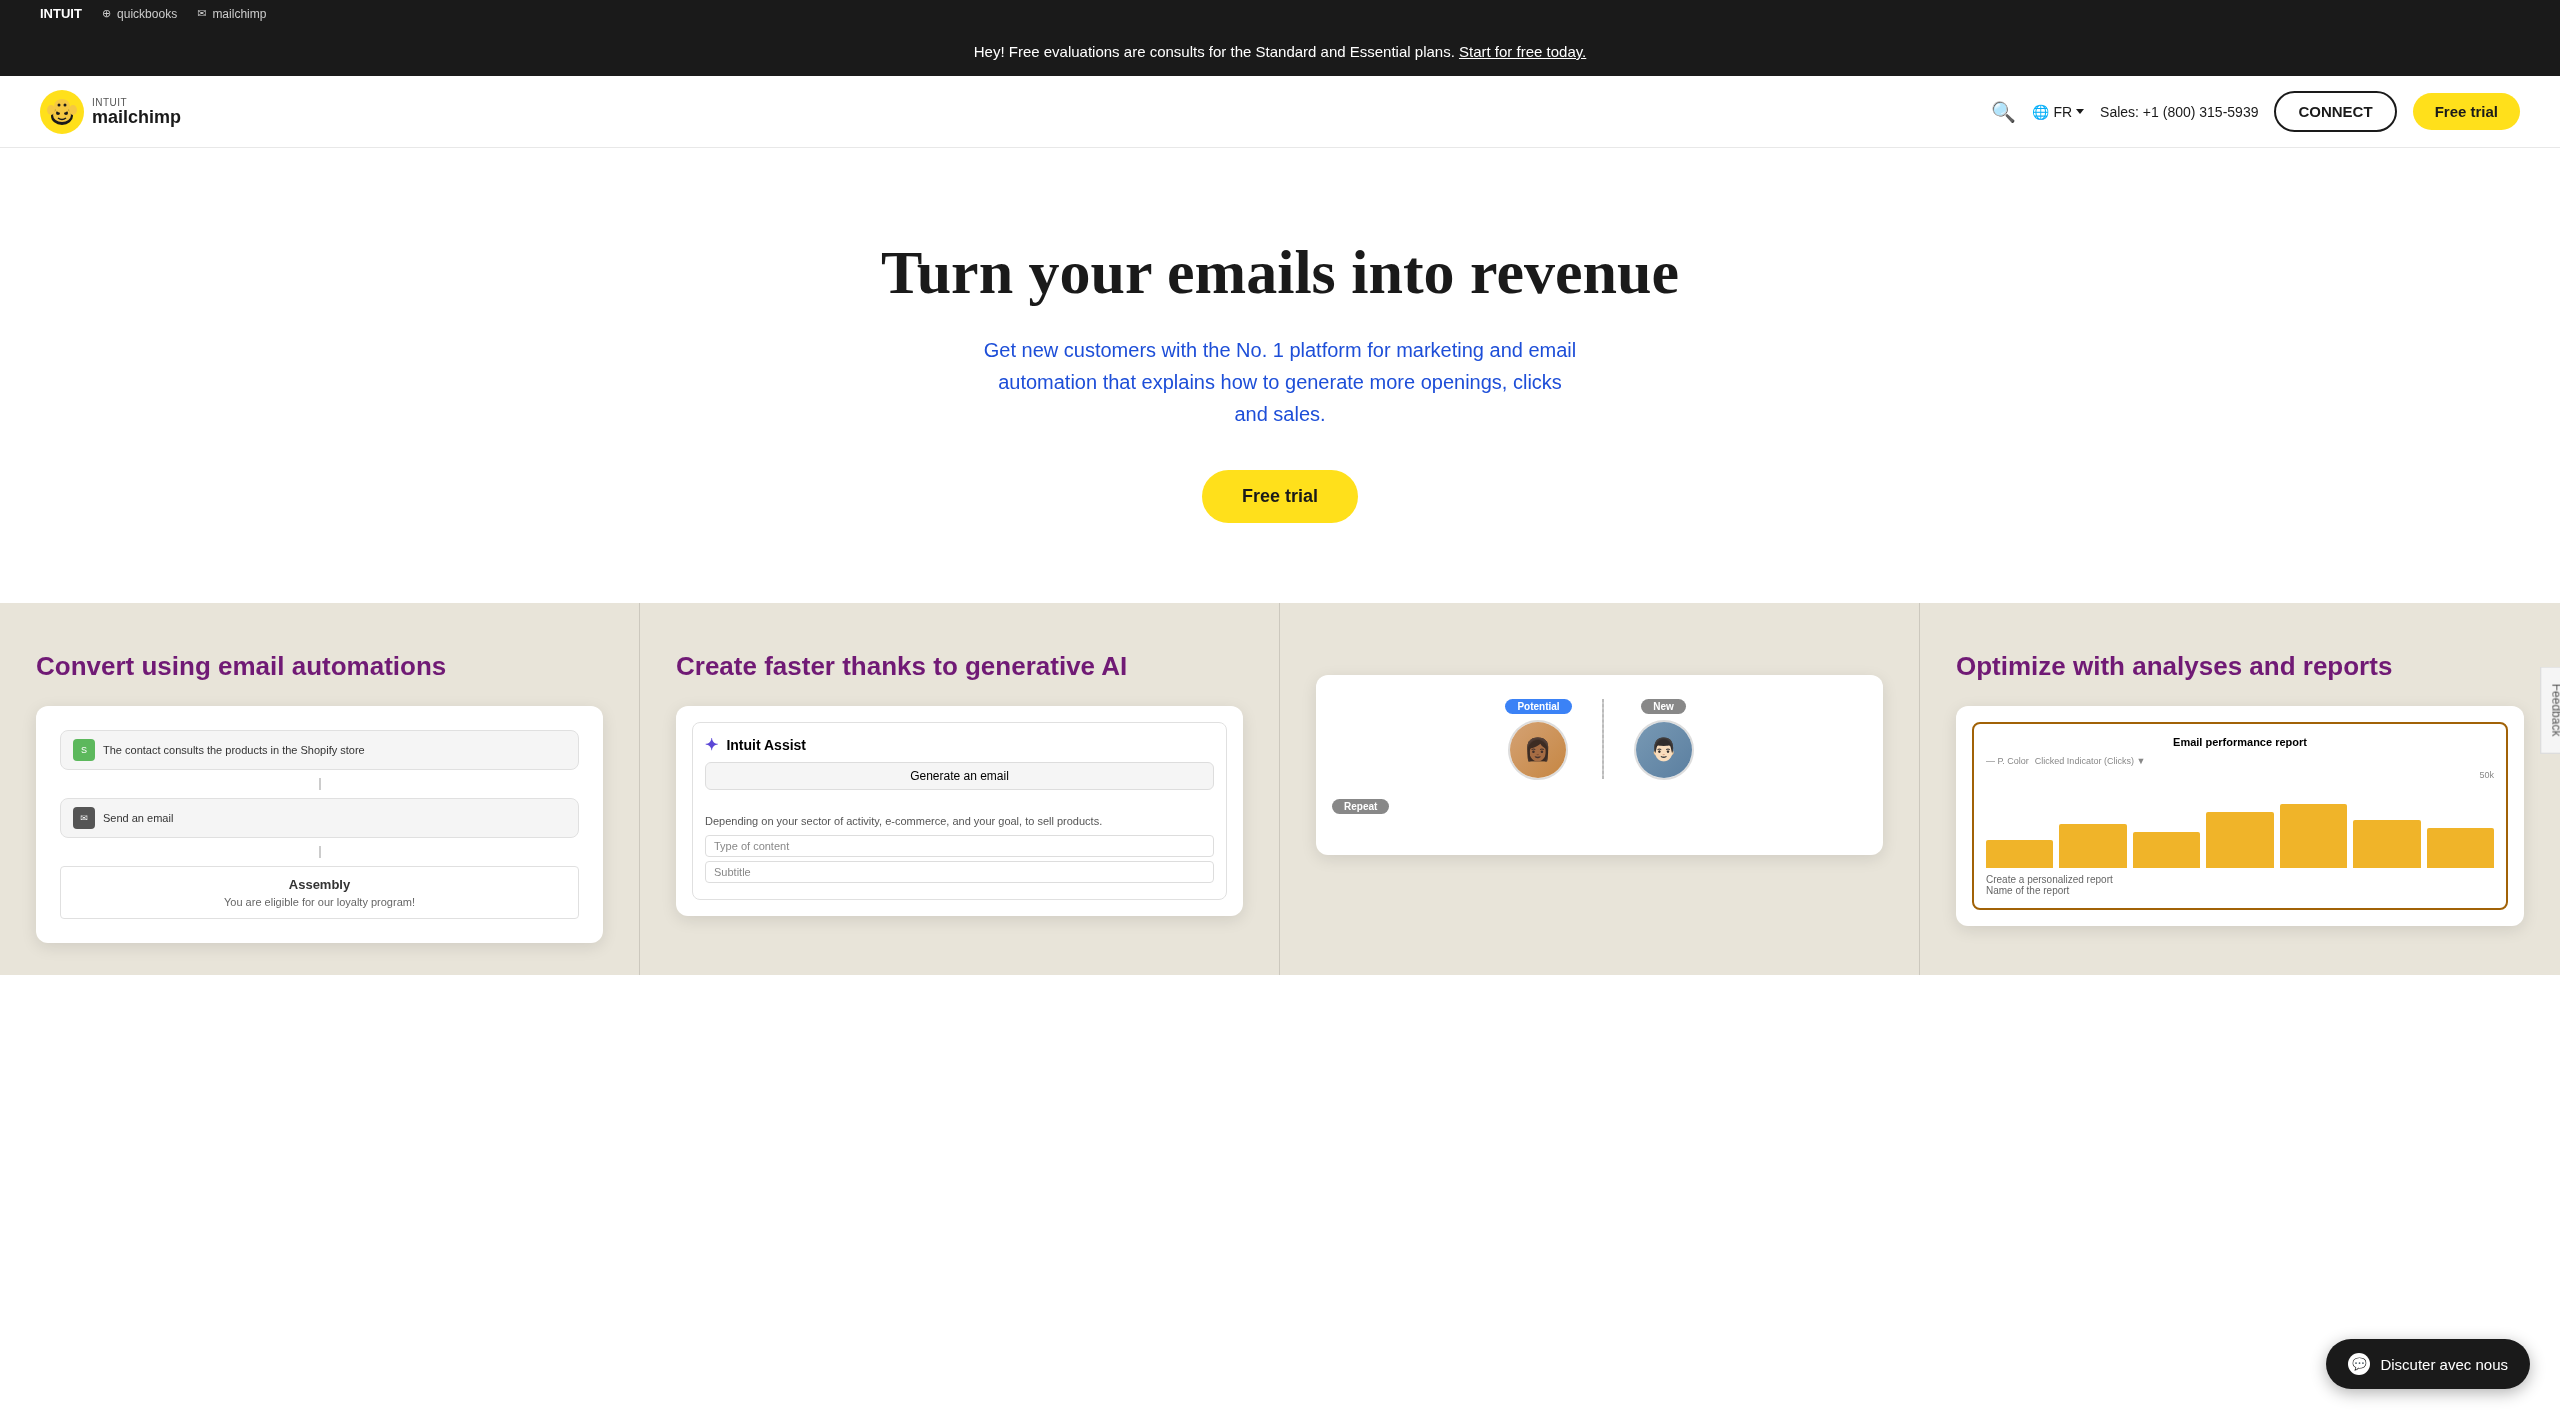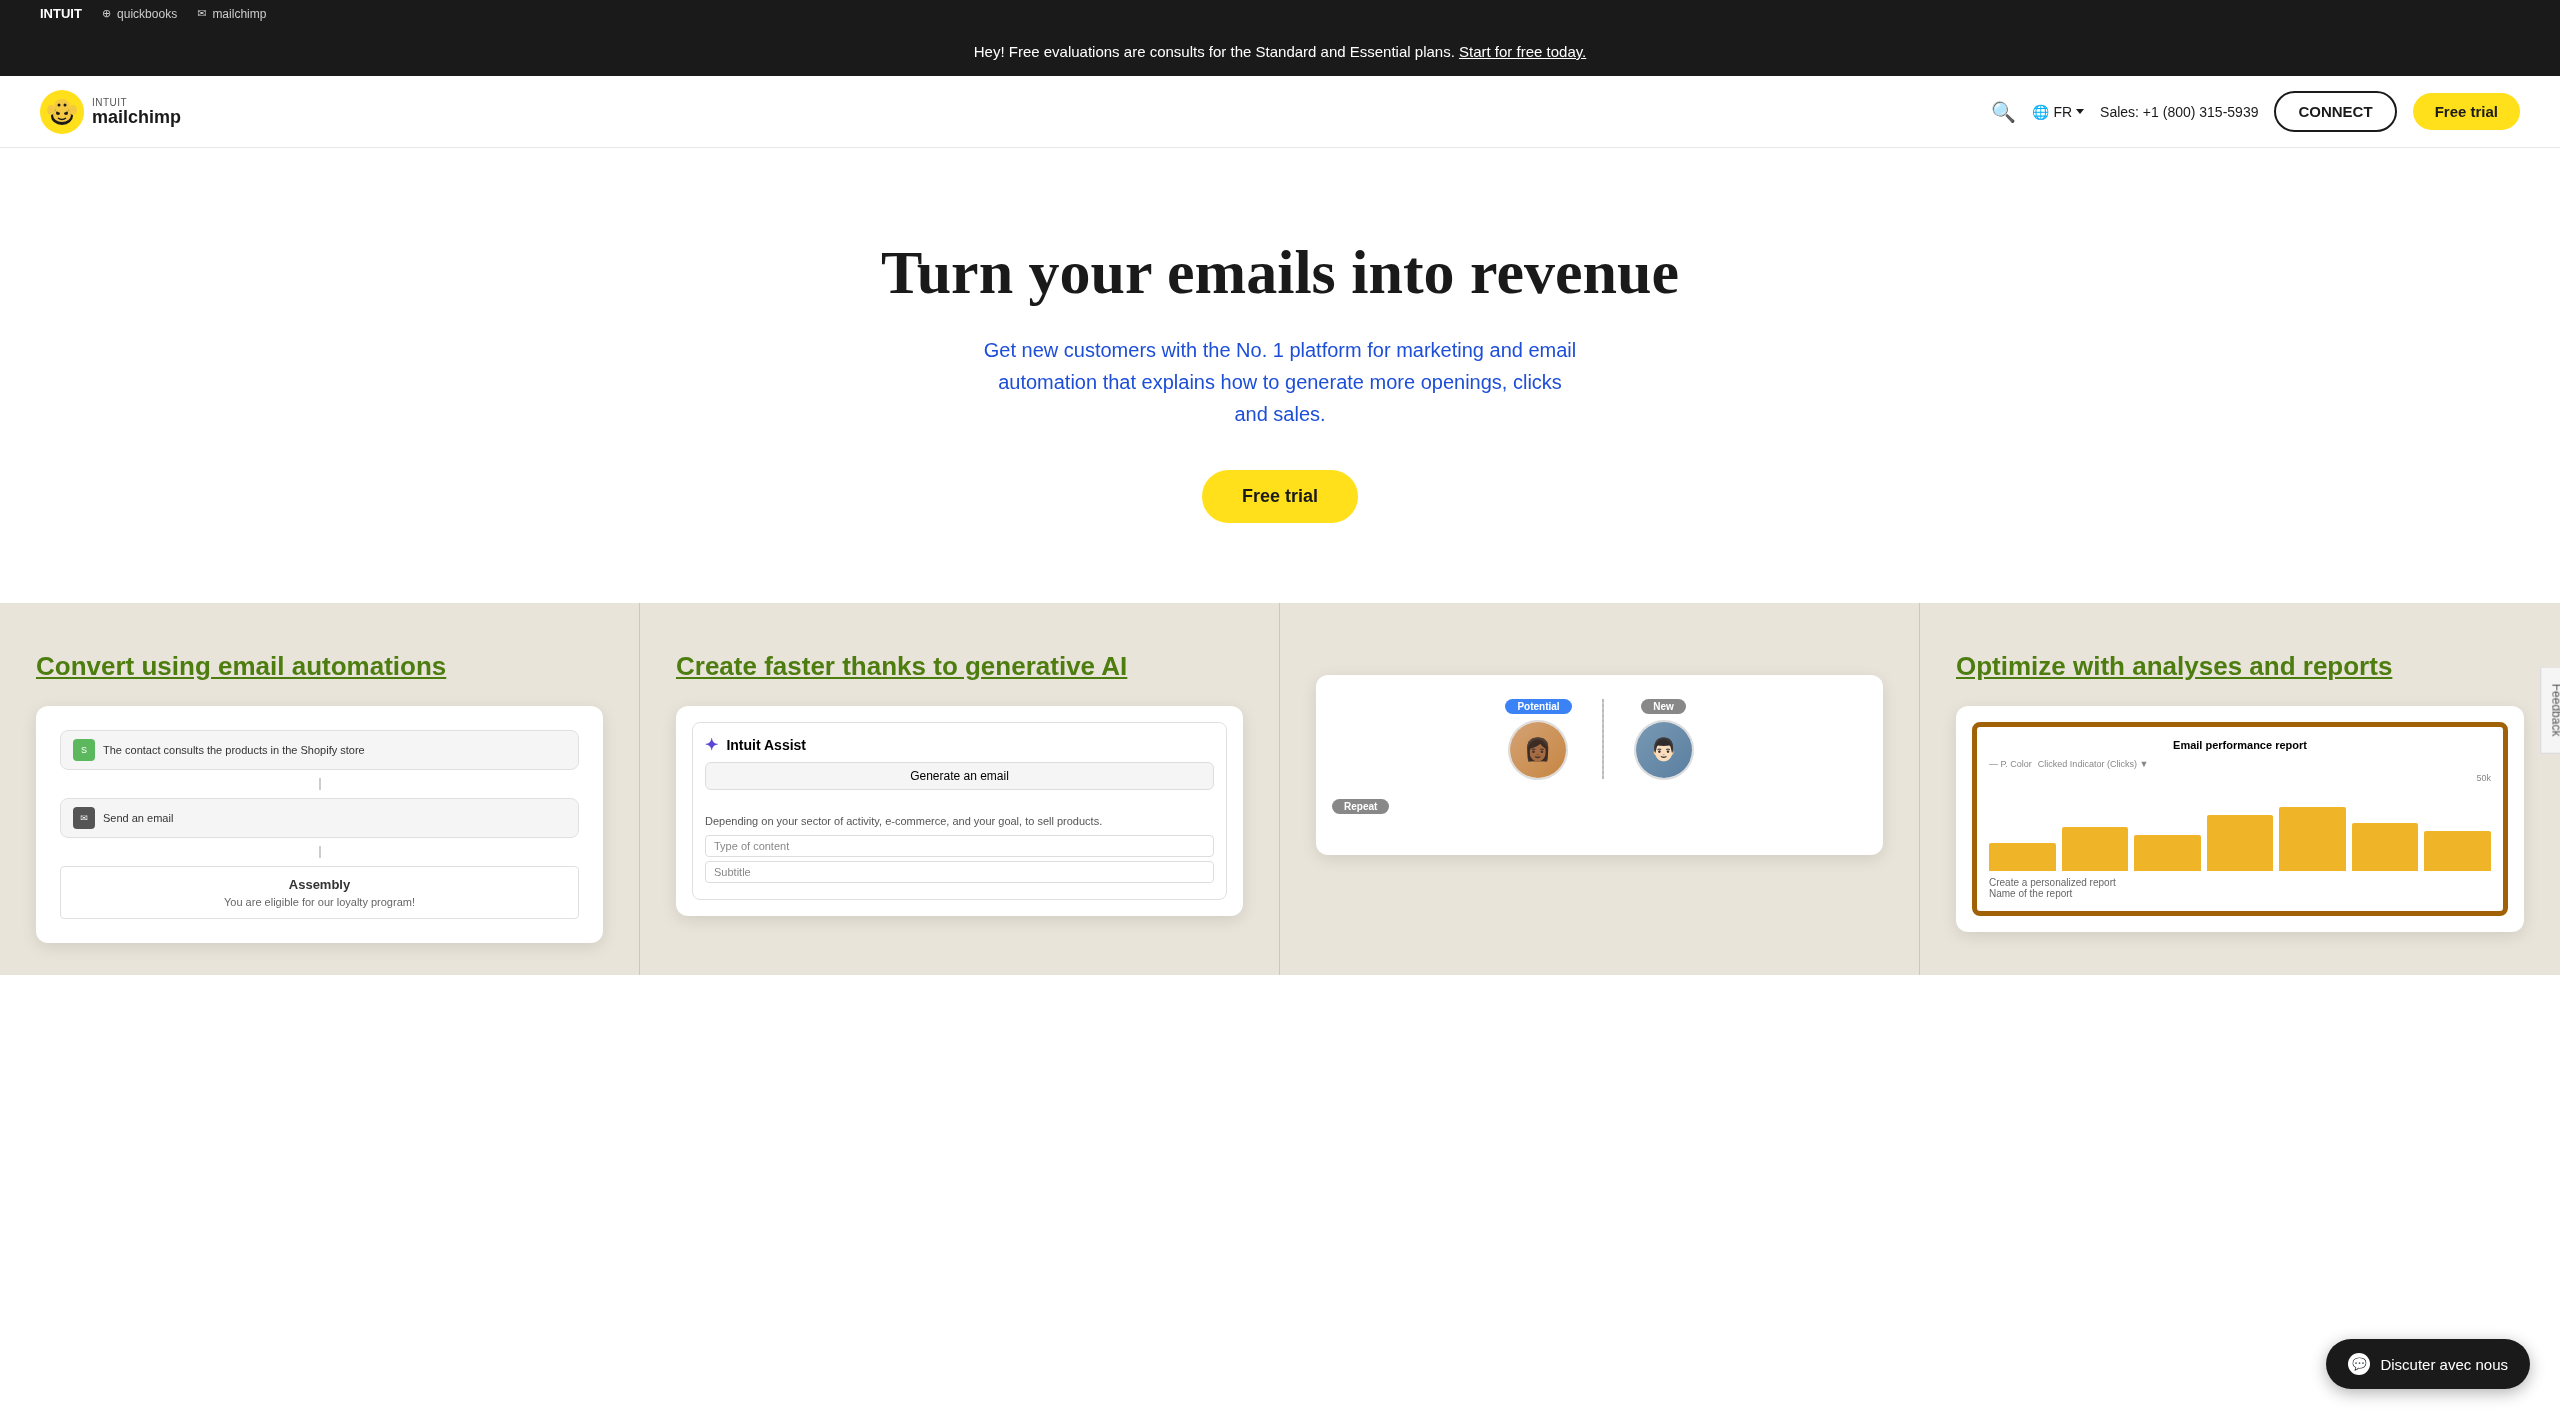--- a/index.html
+++ b/index.html
@@ -172,24 +172,23 @@
       background: #e8e4d9;
       position: relative;
       overflow: hidden;
     }
     .feature-card:not(:last-child) {
       border-right: 1px solid #ccc8be;
     }
     .feature-card h2 {
       font-size: 26px;
       font-weight: 700;
-      color: #4d7c0f;
+      color: #701a75;
       margin-bottom: 20px;
       line-height: 1.2;
-      text-decoration: underline;
     }
     .feature-card-preview {
       margin-top: 24px;
       background: #fff;
       border-radius: 12px;
       overflow: hidden;
       box-shadow: 0 4px 16px rgba(0,0,0,0.1);
       min-height: 180px;
       position: relative;
       padding: 16px;
@@ -330,21 +329,21 @@
       color: #fff;
     }
     .avatar-placeholder.male {
       background: linear-gradient(135deg, #7899b4, #5b7fa0);
     }
 
     
     .report-card {
       background: #fff;
       border-radius: 8px;
-      border: 5px solid #a16207;
+      border: 2px solid #a16207;
       padding: 12px;
     }
     .report-title-bar {
       font-weight: 700;
       font-size: 11px;
       text-align: center;
       margin-bottom: 8px;
     }
     .bar-chart {
       display: flex;

